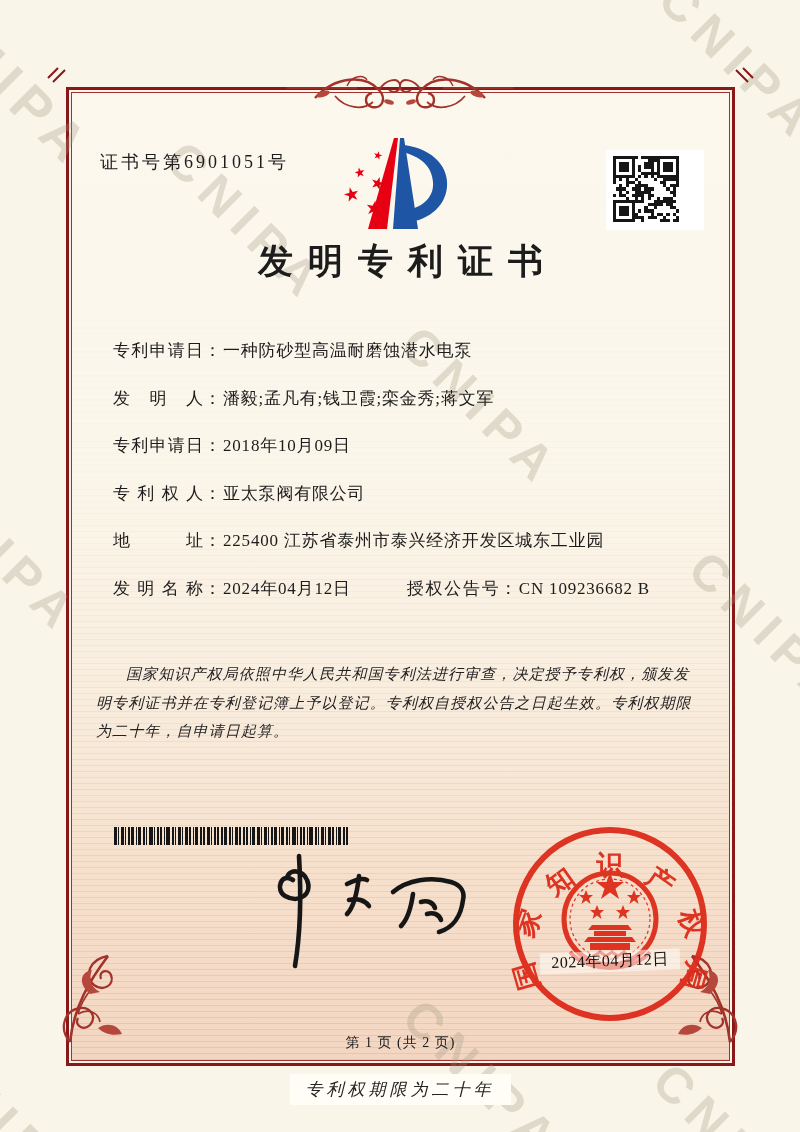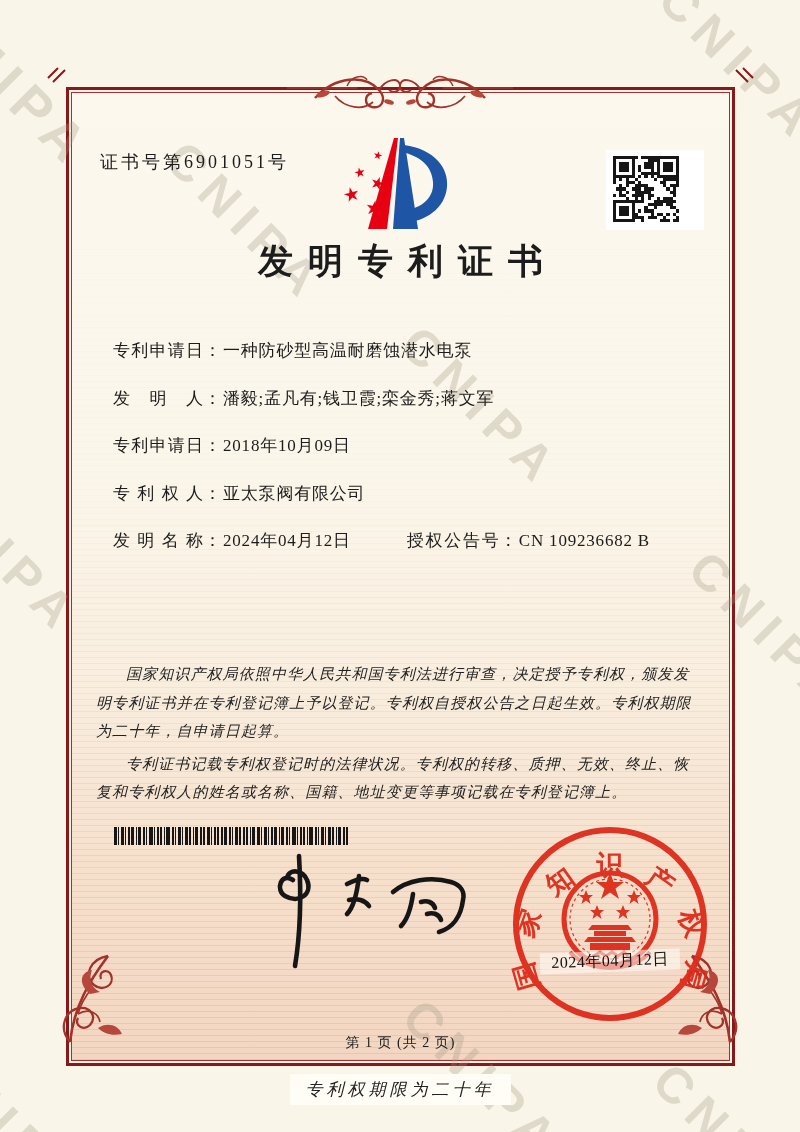--- a/index.html
+++ b/index.html
@@ -610,26 +610,26 @@
       </div>
   </div>
 
   <div class="title">发明专利证书</div>
 
   <div class="fields" id="fields">
       <div class="field-row"><span class="f-label">专利申请日</span><span class="f-colon">：</span><span class="f-value">一种防砂型高温耐磨蚀潜水电泵</span></div>
       <div class="field-row"><span class="f-label">发明人</span><span class="f-colon">：</span><span class="f-value">潘毅;孟凡有;钱卫霞;栾金秀;蒋文军</span></div>
       <div class="field-row"><span class="f-label">专利申请日</span><span class="f-colon">：</span><span class="f-value">2018年10月09日</span></div>
       <div class="field-row"><span class="f-label">专利权人</span><span class="f-colon">：</span><span class="f-value">亚太泵阀有限公司</span></div>
+      <div class="field-row"><span class="f-label">地址</span><span class="f-colon">：</span><span class="f-value">225400 江苏省泰州市泰兴经济开发区城东工业园</span></div>
       <div class="field-row"><span class="f-label">发明名称</span><span class="f-colon">：</span><span class="f-value">2024年04月12日</span><span class="f-label pair2" style="width: 92px;">授权公告号</span><span class="f-colon">：</span><span class="f-value">CN 109236682 B</span></div>
     </div>
 
   <div class="body-text" id="body-paragraphs">
       <p>国家知识产权局依照中华人民共和国专利法进行审查，决定授予专利权，颁发发明专利证书并在专利登记簿上予以登记。专利权自授权公告之日起生效。专利权期限为二十年，自申请日起算。</p>
-      <p>专利证书记载专利权登记时的法律状况。专利权的转移、质押、无效、终止、恢复和专利权人的姓名或名称、国籍、地址变更等事项记载在专利登记簿上。</p>
     </div>
 
   <div class="barcode" id="barcode"><i style="width: 3px;"></i><s style="width: 1px;"></s><i style="width: 1px;"></i><s style="width: 2px;"></s><i style="width: 3px;"></i><s style="width: 1px;"></s><i style="width: 1px;"></i><s style="width: 2px;"></s><i style="width: 2px;"></i><s style="width: 1px;"></s><i style="width: 3px;"></i><s style="width: 2px;"></s><i style="width: 1px;"></i><s style="width: 1px;"></s><i style="width: 3px;"></i><s style="width: 2px;"></s><i style="width: 2px;"></i><s style="width: 1px;"></s><i style="width: 1px;"></i><s style="width: 2px;"></s><i style="width: 4px;"></i><s style="width: 1px;"></s><i style="width: 1px;"></i><s style="width: 2px;"></s><i style="width: 2px;"></i><s style="width: 1px;"></s><i style="width: 2px;"></i><s style="width: 2px;"></s><i style="width: 1px;"></i><s style="width: 1px;"></s><i style="width: 4px;"></i><s style="width: 2px;"></s><i style="width: 2px;"></i><s style="width: 1px;"></s><i style="width: 1px;"></i><s style="width: 2px;"></s><i style="width: 3px;"></i><s style="width: 1px;"></s><i style="width: 1px;"></i><s style="width: 2px;"></s><i style="width: 3px;"></i><s style="width: 1px;"></s><i style="width: 2px;"></i><s style="width: 2px;"></s><i style="width: 1px;"></i><s style="width: 1px;"></s><i style="width: 3px;"></i><s style="width: 2px;"></s><i style="width: 2px;"></i><s style="width: 1px;"></s><i style="width: 2px;"></i><s style="width: 2px;"></s><i style="width: 3px;"></i><s style="width: 1px;"></s><i style="width: 1px;"></i><s style="width: 2px;"></s><i style="width: 2px;"></i><s style="width: 1px;"></s><i style="width: 2px;"></i><s style="width: 2px;"></s><i style="width: 2px;"></i><s style="width: 1px;"></s><i style="width: 3px;"></i><s style="width: 2px;"></s><i style="width: 2px;"></i><s style="width: 1px;"></s><i style="width: 1px;"></i><s style="width: 2px;"></s><i style="width: 3px;"></i><s style="width: 1px;"></s><i style="width: 2px;"></i><s style="width: 2px;"></s><i style="width: 2px;"></i><s style="width: 1px;"></s><i style="width: 2px;"></i><s style="width: 2px;"></s><i style="width: 1px;"></i><s style="width: 1px;"></s><i style="width: 3px;"></i><s style="width: 2px;"></s><i style="width: 3px;"></i><s style="width: 1px;"></s><i style="width: 1px;"></i><s style="width: 2px;"></s><i style="width: 3px;"></i><s style="width: 1px;"></s><i style="width: 1px;"></i><s style="width: 2px;"></s><i style="width: 2px;"></i><s style="width: 1px;"></s><i style="width: 3px;"></i><s style="width: 2px;"></s><i style="width: 1px;"></i><s style="width: 1px;"></s><i style="width: 3px;"></i><s style="width: 2px;"></s><i style="width: 2px;"></i><s style="width: 1px;"></s><i style="width: 1px;"></i><s style="width: 2px;"></s><i style="width: 4px;"></i><s style="width: 1px;"></s><i style="width: 1px;"></i><s style="width: 2px;"></s><i style="width: 2px;"></i><s style="width: 1px;"></s><i style="width: 2px;"></i><s style="width: 2px;"></s><i style="width: 1px;"></i><s style="width: 1px;"></s><i style="width: 4px;"></i><s style="width: 2px;"></s><i style="width: 2px;"></i><s style="width: 1px;"></s><i style="width: 1px;"></i><s style="width: 2px;"></s><i style="width: 3px;"></i><s style="width: 1px;"></s><i style="width: 1px;"></i><s style="width: 2px;"></s><i style="width: 3px;"></i><s style="width: 1px;"></s><i style="width: 2px;"></i><s style="width: 2px;"></s><i style="width: 1px;"></i><s style="width: 1px;"></s><i style="width: 3px;"></i><s style="width: 2px;"></s><i style="width: 2px;"></i><s style="width: 1px;"></s><i style="width: 2px;"></i><s style="width: 2px;"></s></div>
 
 
   <svg class="signature" width="230" height="120" viewBox="0 0 230 120">
     <g fill="none" stroke="#161616" stroke-width="4.6" stroke-linecap="round">
       <path d="M38,30 C26,22 20,40 30,46 C44,54 58,44 52,30 C48,20 34,18 32,28"></path>
       <path d="M44,6 C46,40 46,80 40,116"></path>
       <path d="M92,34 C100,30 108,28 112,30"></path>

